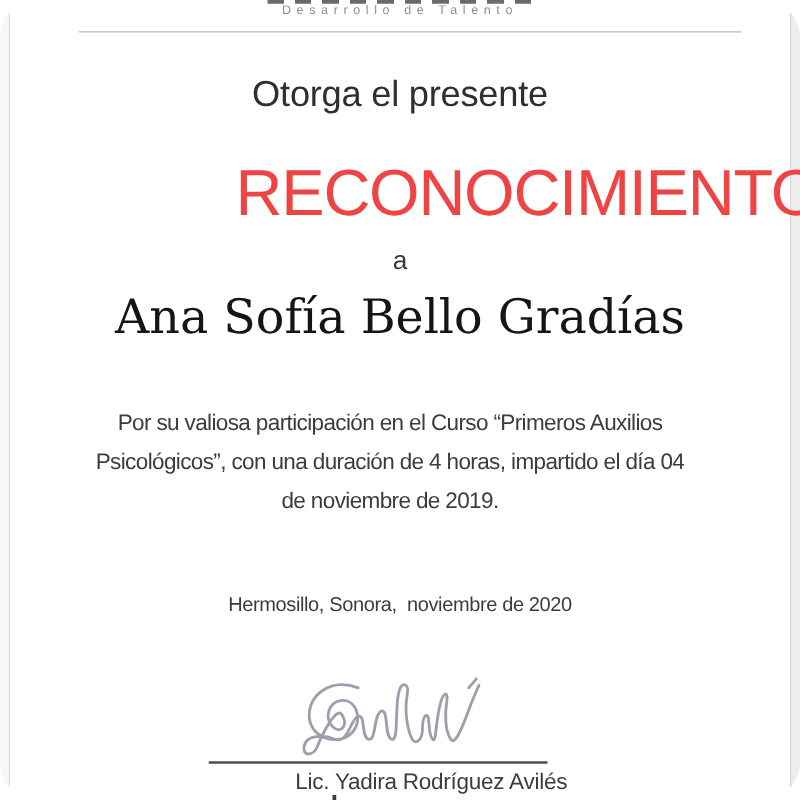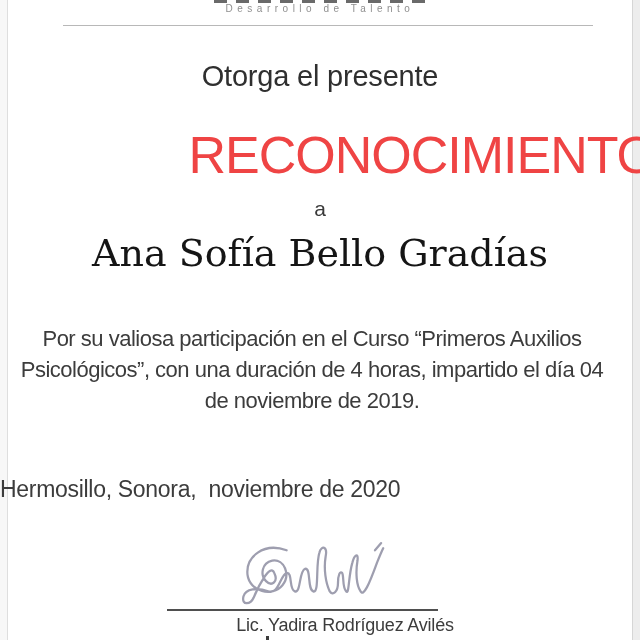--- a/index.html
+++ b/index.html
@@ -7,20 +7,21 @@
     padding: 0;
     background: #ffffff;
   }
   .photo {
     position: relative;
     width: 640px;
     height: 640px;
     overflow: hidden;
     background: #ffffff;
     font-family: "Liberation Sans", sans-serif;
+    border-radius: 30px;
   }
   
   .edge-strip-left {
     position: absolute; left: 0; top: 0; width: 7px; height: 640px;
     background: #f7f7f7;
   }
   .edge-strip-right {
     position: absolute; left: 633px; top: 0; width: 7px; height: 640px;
     background: #ededed;
   }
@@ -74,29 +75,29 @@
     position: absolute; top: 228px; left: 0; width: 100%;
     text-align: center;
     font-family: "DejaVu Serif", serif;
     font-size: 38px;
     line-height: 50px;
     color: #151515;
   }
   .description {
     position: absolute; top: 323px; left: 10px; right: 26px;
     text-align: center;
-    font-size: 22px;
+    font-size: 18px;
     letter-spacing: -0.5px;
     line-height: 31px;
     color: #3c3c3c;
   }
   .place-date {
     position: absolute; top: 476px; left: 0; width: 100%;
-    text-align: left;
-    font-size: 23px;
+    text-align: center;
+    font-size: 16px;
     letter-spacing: -0.3px;
     color: #3c3c3c;
     white-space: pre;
   }
   .signature-svg {
     position: absolute; top: 540px; left: 233px;
     width: 175px; height: 74px;
   }
   .signature-line {
     position: absolute; top: 609px; left: 167px; width: 271px;

